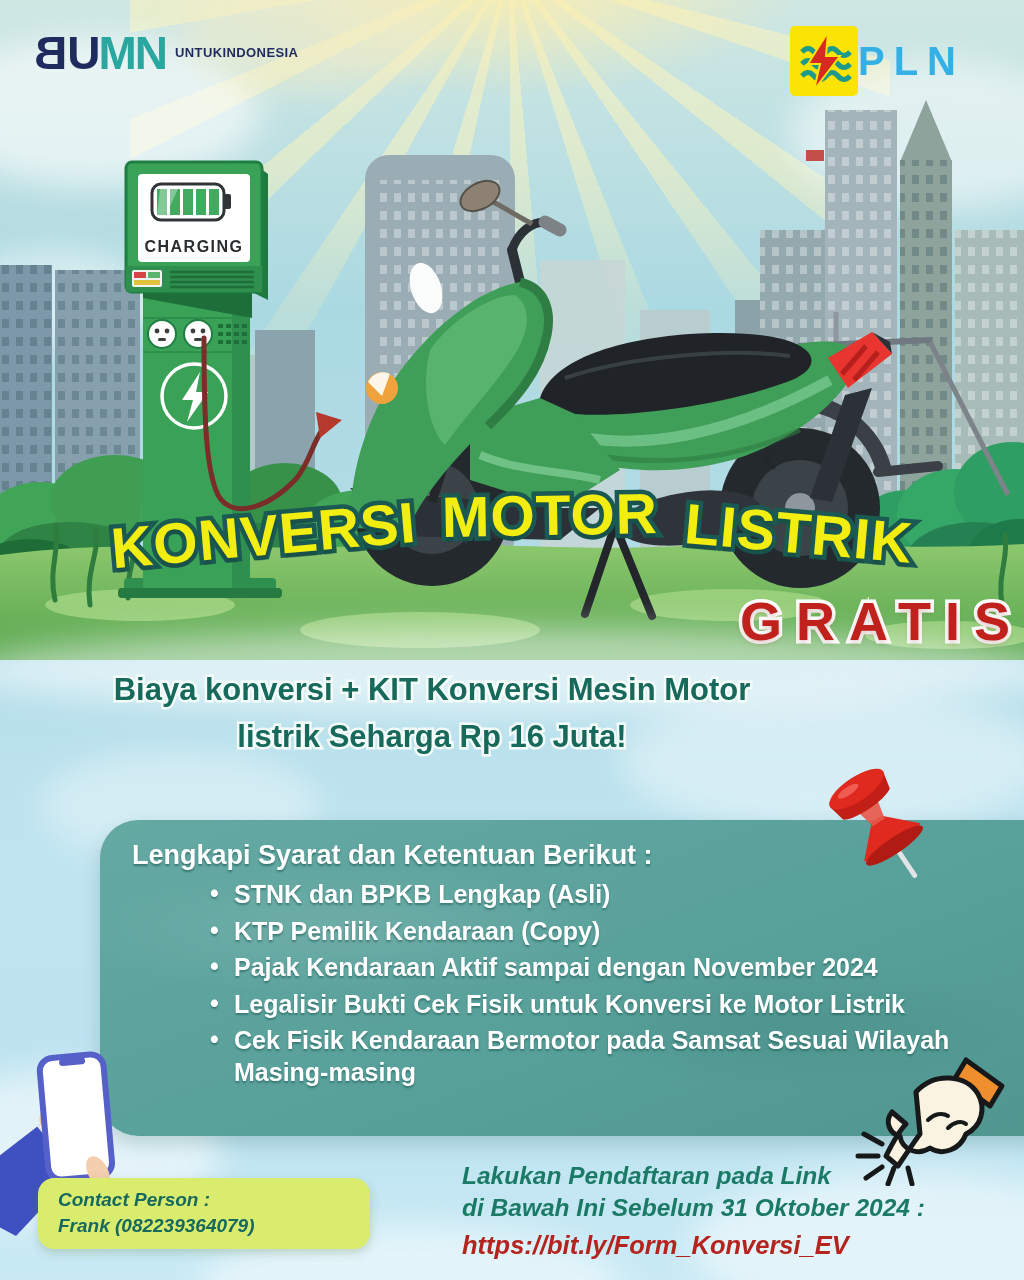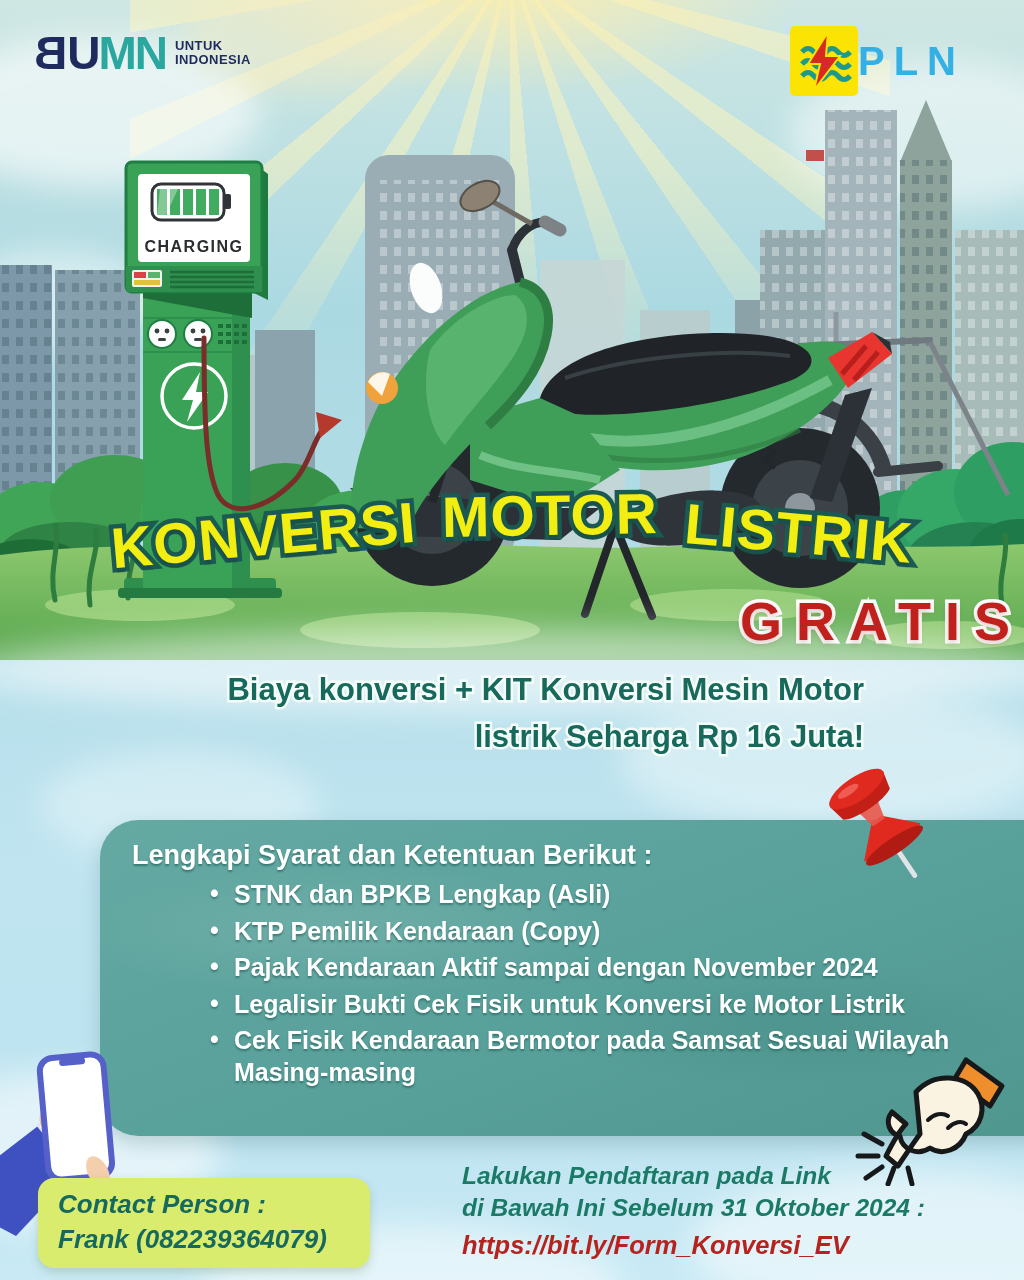--- a/index.html
+++ b/index.html
@@ -20,40 +20,40 @@
   .scene{position:absolute;left:0;top:100px;width:1024px;height:560px;z-index:2;}
   .mist-band{position:absolute;left:-40px;top:628px;width:1110px;height:84px;background:#fff;
     border-radius:50%;filter:blur(16px);opacity:.55;z-index:3;}
 
   
   .bumn-logo{position:absolute;left:36px;top:30px;display:flex;align-items:center;z-index:6;}
   .bumn-word{font-size:46px;font-weight:800;letter-spacing:-2px;line-height:1;}
   .bumn-b{display:inline-block;transform:scaleX(-1);color:var(--bumn_navy,#1f2a5e);}
   .bumn-u{color:var(--bumn_navy,#1f2a5e);}
   .bumn-mn{color:var(--bumn_teal,#2aa79e);}
-  .bumn-tagline{margin-left:9px;display:flex;flex-direction:column;justify-content:center;
+  .bumn-tagline{margin-left:9px;display:flex;justify-content:center;
     color:var(--bumn_navy,#1f2a5e);font-size:13px;font-weight:700;line-height:1.1;letter-spacing:.4px;}
   .pln-logo{position:absolute;left:790px;top:26px;display:flex;align-items:center;z-index:6;}
   .pln-badge{width:68px;height:70px;background:var(--pln_yellow,#fbe303);border-radius:5px;
     display:flex;align-items:center;justify-content:center;}
   .pln-name{margin-left:0;font-size:40px;font-weight:800;letter-spacing:9px;color:var(--pln_blue,#35b0e5);}
 
   
   .title{position:absolute;left:0;top:494px;width:1024px;text-align:center;z-index:10;white-space:nowrap;}
   .title-word{display:inline-block;font-size:57px;font-weight:800;letter-spacing:1px;
     color:var(--title_yellow,#f3ee12);
     -webkit-text-stroke:9px var(--title_outline,#1b5a52);paint-order:stroke fill;
     text-shadow:0 5px 0 rgba(18,62,56,.30);margin:0 11px;}
   .tw1{transform:rotate(-5deg) translateY(8px);}
   .tw2{transform:rotate(-1deg) translateY(-12px);}
   .tw3{transform:rotate(5deg) translateY(6px);}
   .gratis{position:absolute;left:0;top:590px;width:1024px;text-align:right;z-index:10;
     font-size:54px;font-weight:800;letter-spacing:14px;color:var(--gratis_red,#c1211c);
     -webkit-text-stroke:7px #ffffff;paint-order:stroke fill;text-shadow:0 3px 6px rgba(120,40,30,.25);}
-  .offer{position:absolute;left:0;top:666px;width:864px;text-align:right;z-index:10;
+  .offer{position:absolute;left:0;top:666px;width:864px;text-align:center;z-index:10;
     font-size:31px;font-weight:800;line-height:1.52;color:var(--offer_green,#17695c);
     -webkit-text-stroke:5px rgba(245,252,249,.96);paint-order:stroke fill;}
   .offer-tagline{position:absolute;left:0;top:762px;width:1024px;text-align:center;z-index:10;
     font-size:31px;font-weight:800;color:var(--tagline_red,#a8201c);
     -webkit-text-stroke:5px rgba(248,242,234,.96);paint-order:stroke fill;}
 
   
   .req-card{position:absolute;left:100px;top:820px;width:980px;height:316px;z-index:5;
     border-radius:38px;
     background:
@@ -70,21 +70,21 @@
   .req-list li::before{content:"\2022";position:absolute;left:2px;top:-1px;}
 
   .pushpin{position:absolute;left:820px;top:764px;z-index:8;}
   .pointer-hand{position:absolute;left:854px;top:1034px;z-index:8;}
   .phone-hand{position:absolute;left:-14px;top:1048px;z-index:9;}
 
   
   .contact-card{position:absolute;left:38px;top:1178px;width:332px;z-index:9;
     background:var(--pill_bg,#d9ec6e);border-radius:16px;padding:9px 18px 11px 20px;box-sizing:border-box;
     box-shadow:0 4px 10px rgba(90,120,60,.25);}
-  .contact-line{font-size:26px;font-weight:800;font-style:italic;line-height:1.35;
+  .contact-line{font-size:19px;font-weight:800;font-style:italic;line-height:1.35;
     color:var(--pill_text,#17695e);}
   .registration{position:absolute;left:462px;top:1160px;width:540px;z-index:9;
     font-size:24.5px;font-weight:800;font-style:italic;line-height:1.3;
     color:var(--reg_green,#1b7a66);}
   .registration .reg-link{margin-top:5px;font-size:25.5px;color:var(--link_red,#b5231e);display:block;}
 </style>
 </head>
 <body>
 
 <div class="poster">

